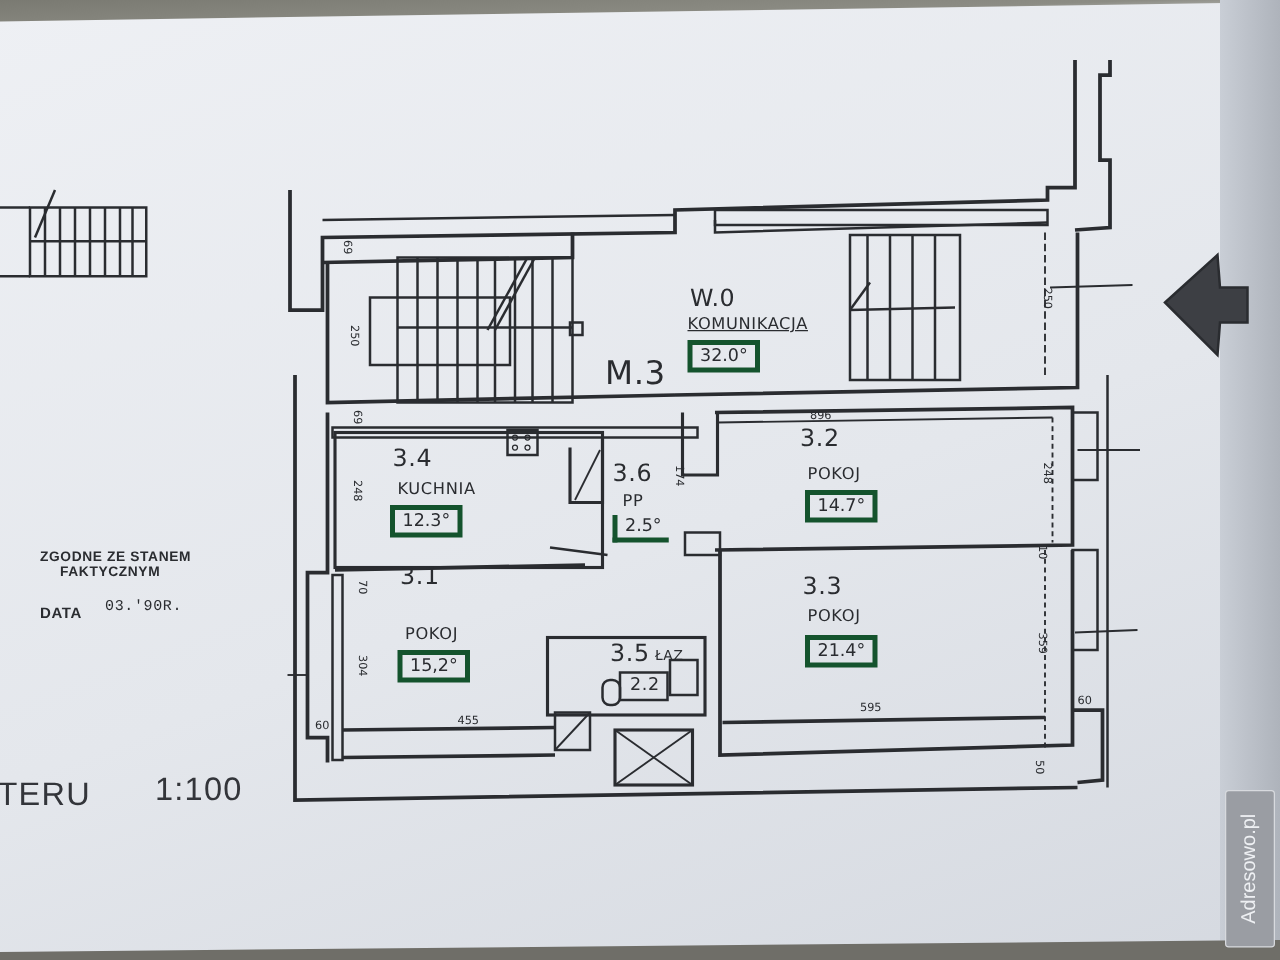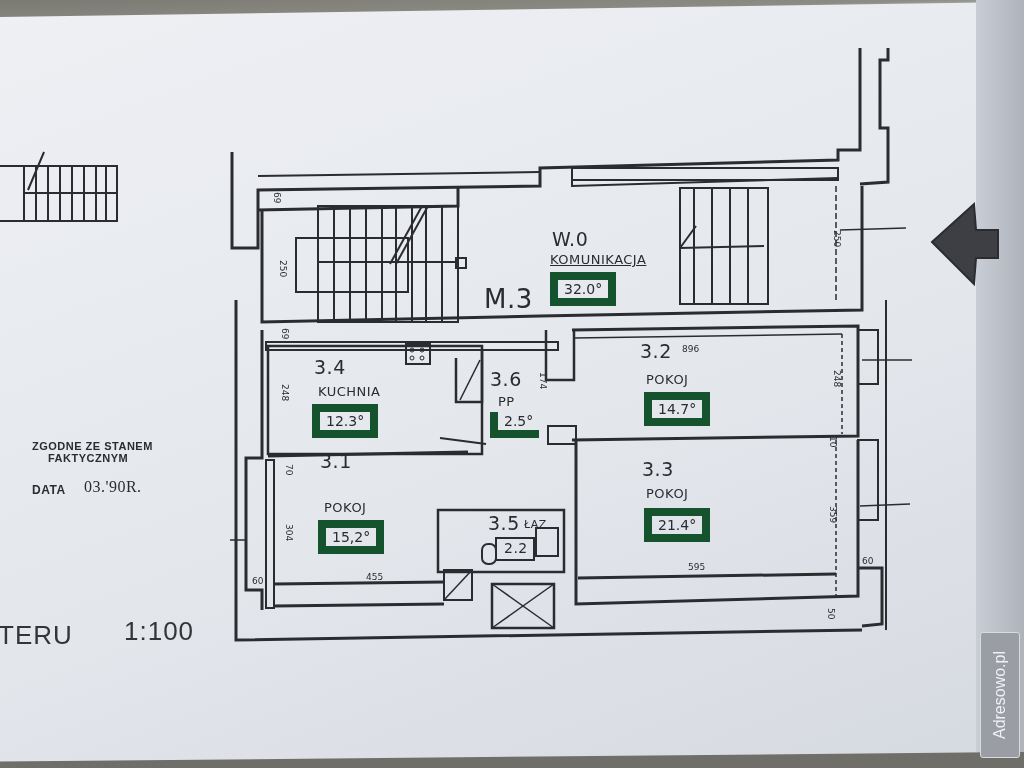--- a/index.html
+++ b/index.html
@@ -5,21 +5,21 @@
   html,body{margin:0;padding:0;}
   body{width:1024px;height:768px;overflow:hidden;position:relative;background:#d9dde3;font-family:"DejaVu Sans",sans-serif;}
   .paper{position:absolute;left:0;top:0;width:1024px;height:768px;background:linear-gradient(160deg,#eef0f4 0%,#e4e7ec 55%,#d5d9e0 100%);}
   .edge-top{position:absolute;left:0;top:0;width:1024px;height:18px;background:linear-gradient(178deg,#7a7a72 0%,#8c8c84 60%,transparent 100%);clip-path:polygon(0 0,100% 0,100% 10%,0 95%);}
   .edge-bottom{position:absolute;left:0;top:752px;width:1024px;height:16px;background:#6f6e68;clip-path:polygon(0 60%,100% 0,100% 100%,0 100%);}
   .edge-right{position:absolute;left:976px;top:0;width:48px;height:768px;background:linear-gradient(90deg,#c9ced6,#aeb3bb);}
   svg.plan{position:absolute;left:0;top:0;}
   .lbl{position:absolute;color:#2a2c30;white-space:nowrap;letter-spacing:0.5px;}
   .room-num{font-size:19px;}
   .room-name{font-size:13px;}
-  .area-box{position:absolute;border:8px solid #14532d;font-size:14px;color:#2a2c30;padding:1px 6px;white-space:nowrap;background:transparent;}
+  .area-box{position:absolute;border:4px solid #14532d;font-size:14px;color:#2a2c30;padding:1px 6px;white-space:nowrap;background:transparent;}
   .note{font-family:"Liberation Sans",sans-serif;font-weight:bold;font-size:11px;line-height:12px;}
   .dim{position:absolute;font-size:9px;color:#2a2c30;}
   .dimv{transform:rotate(90deg);transform-origin:left top;}
   .scale{font-family:"Liberation Sans",sans-serif;font-size:26px;color:#33353a;letter-spacing:1px;}
   .watermark{position:absolute;left:980px;top:632px;width:40px;height:126px;background:#9a9da3;border:1px solid #d8dade;border-radius:3px;box-sizing:border-box;}
   .watermark span{position:absolute;left:50%;top:50%;transform:translate(-50%,-50%) rotate(-90deg);color:#eef0f3;font-family:"Liberation Sans",sans-serif;font-size:16px;white-space:nowrap;}
 </style>
 </head>
 <body>
 
@@ -167,35 +167,35 @@
 <div class="lbl room-num" style="left:642px;top:458px;">3.3</div>
 <div class="lbl room-name" style="left:646px;top:486px;">POKOJ</div>
 <div class="area-box" style="left:644px;top:508px;">21.4°</div>
 
 <div class="dim dimv" style="left:282px;top:192px;">69</div>
 <div class="dim dimv" style="left:288px;top:260px;">250</div>
 <div class="dim dimv" style="left:842px;top:230px;">250</div>
 <div class="dim dimv" style="left:290px;top:328px;">69</div>
 <div class="dim dimv" style="left:290px;top:384px;">248</div>
 <div class="dim dimv" style="left:842px;top:370px;">248</div>
-<div class="dim" style="left:682px;top:328px;margin-top:16px;">896</div>
+<div class="dim" style="left:648px;top:328px;">896</div>
 <div class="dim dimv" style="left:548px;top:372px;">174</div>
 <div class="dim dimv" style="left:294px;top:464px;">70</div>
 <div class="dim dimv" style="left:294px;top:524px;">304</div>
 <div class="dim" style="left:366px;top:572px;">455</div>
 <div class="dim" style="left:252px;top:576px;">60</div>
 <div class="dim" style="left:688px;top:562px;">595</div>
 <div class="dim dimv" style="left:838px;top:506px;">359</div>
 <div class="dim" style="left:862px;top:556px;">60</div>
 <div class="dim dimv" style="left:836px;top:608px;">50</div>
 <div class="dim dimv" style="left:838px;top:436px;">10</div>
 
 <div class="lbl note" style="left:32px;top:440px;">ZGODNE ZE STANEM</div>
 <div class="lbl note" style="left:32px;top:452px;padding-left:16px;">FAKTYCZNYM</div>
 <div class="lbl note" style="left:32px;top:484px;font-size:12px;">DATA</div>
-<div class="lbl" style="left:84px;top:478px;font-size:16px;font-family:Liberation Serif, serif;">03.'90R.</div>
+<div class="lbl" style="left:84px;top:478px;font-size:12px;font-family:Liberation Mono, monospace;">03.'90R.</div>
 
 <div class="lbl scale" style="left:-2px;top:620px;">TERU</div>
 <div class="lbl scale" style="left:124px;top:616px;">1:100</div>
 
 <div class="watermark">
   <span>Adresowo.pl</span>
 </div>
 
 </body></html>

